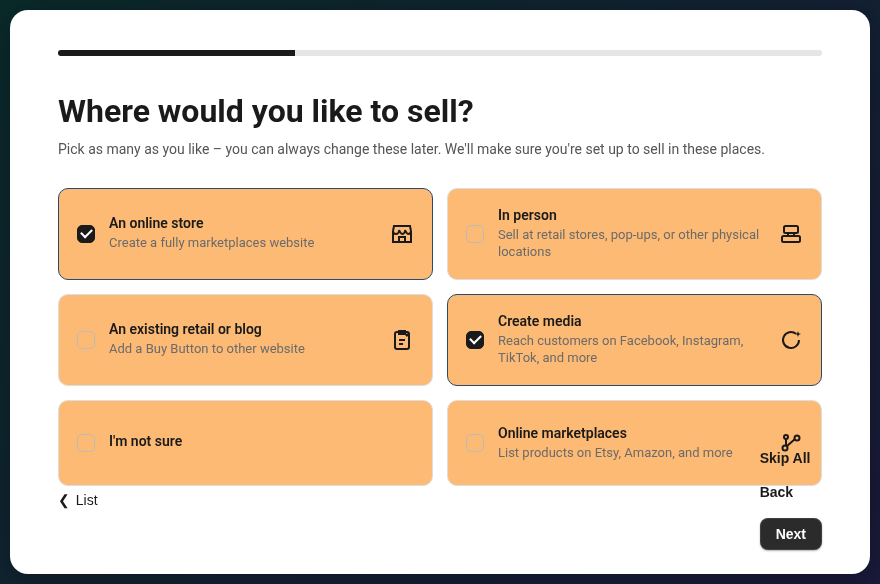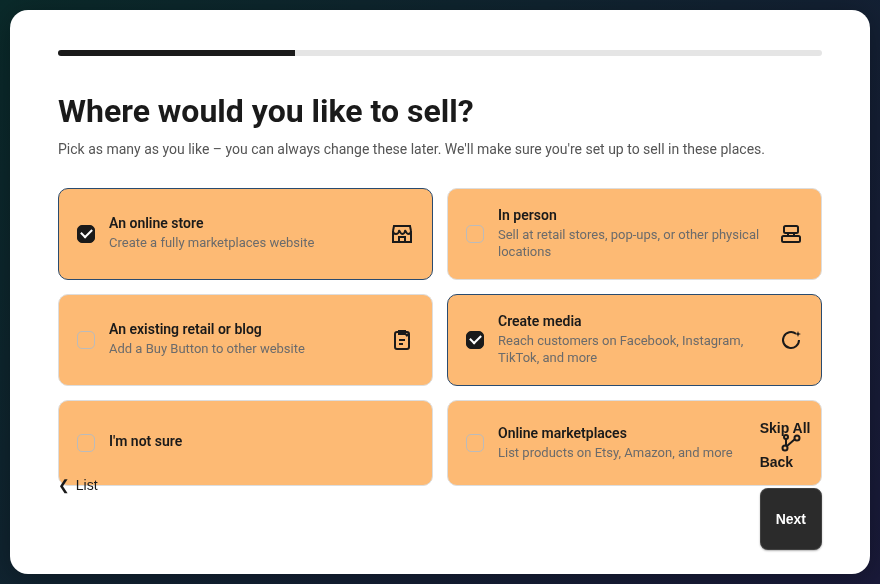--- a/index.html
+++ b/index.html
@@ -143,21 +143,21 @@
     background: none;
     border: none;
   }
   .next-btn {
     background: #2b2b2b;
     color: #fff;
     font-size: 14px;
     font-weight: 600;
     border: none;
     border-radius: 8px;
-    padding: 23px 16px;
+    padding: 8px 16px;
     cursor: pointer;
     box-shadow: inset 0 0 0 1px rgba(255,255,255,0.1), 0 1px 2px rgba(0,0,0,0.3);
   }
   .chev {
     font-size: 14px;
     line-height: 1;
   }
 </style>
 </head>
 <body>

